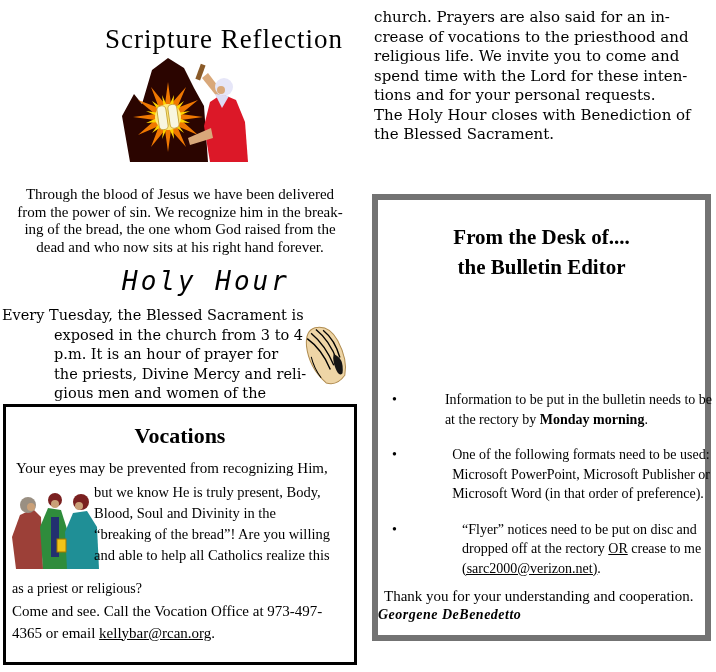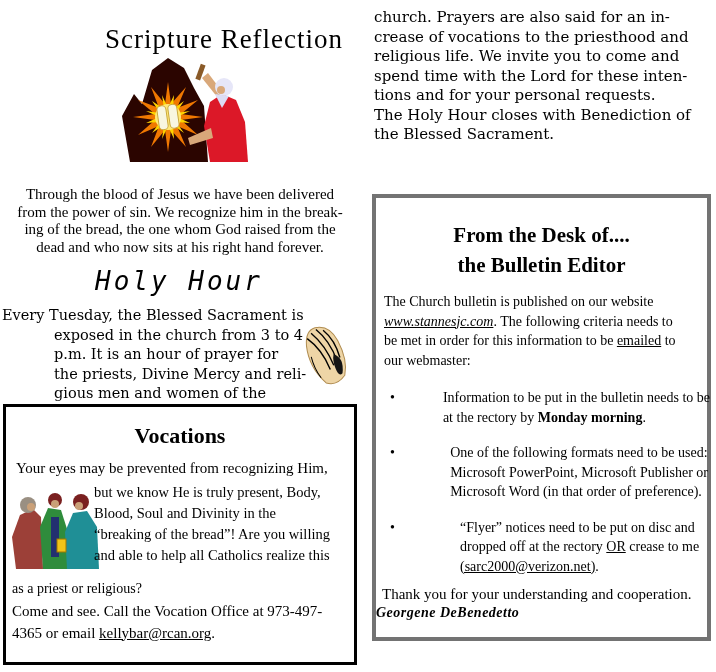--- a/index.html
+++ b/index.html
@@ -8,40 +8,40 @@
   .abs{position:absolute;}
   .pre{white-space:pre;}
   
   #scripture-title{top:24px;left:0;width:360px;text-align:center;
        font-size:27px;letter-spacing:1px;padding-left:44px;}
   #moses{top:54px;left:118px;width:135px;height:110px;}
   #left-par1{top:186px;left:2px;width:356px;text-align:center;
        font-size:15px;line-height:17.5px;}
   #holy-hour{top:266px;left:0;width:358px;text-align:center;
        font-family:"DejaVu Sans Mono",monospace;font-style:italic;
-       font-size:26px;letter-spacing:3px;}
+       font-size:26px;letter-spacing:3px;padding-left:27px;}
   #left-par2{top:306px;left:2px;width:352px;box-sizing:border-box;
        font-family:"DejaVu Serif",serif;font-size:14.5px;line-height:19.5px;
        padding-left:52px;text-indent:-52px;}
   #praying-hands{top:318px;left:298px;width:54px;height:70px;}
   
   #vocations-box{top:404px;left:3px;width:354px;height:261px;
        border:3px solid #000;box-sizing:border-box;}
   #voc-title{position:absolute;top:16px;left:0;width:100%;text-align:center;
        font-size:22px;font-weight:bold;}
   #voc-p1a{position:absolute;top:53px;left:10px;font-size:15px;}
   #emmaus{position:absolute;top:80px;left:4px;width:92px;height:84px;}
   #voc-p1b{position:absolute;top:75px;left:88px;font-size:14.5px;line-height:21px;}
   #voc-p1c{position:absolute;top:174px;left:6px;font-size:14px;}
   #voc-p2{position:absolute;top:194px;left:6px;font-size:15px;line-height:21.5px;}
   
   #right-par{top:8px;left:374px;width:340px;
        font-family:"DejaVu Serif",serif;font-size:15px;line-height:19.5px;}
   #desk-box{top:194px;left:372px;width:339px;height:447px;
-       border:4px solid #737373;box-sizing:border-box;}
+       border:6px solid #737373;box-sizing:border-box;}
   #desk-title{position:absolute;top:22px;left:0;width:100%;text-align:center;
        font-weight:bold;font-size:21px;line-height:30px;}
   #desk-intro{position:absolute;top:94px;left:8px;font-size:14px;line-height:19.5px;}
   #desk-bullets{position:absolute;top:190px;left:8px;width:324px;}
   .bullet{display:flex;margin-bottom:16px;font-size:14px;line-height:19.5px;}
   .bullet .dot{width:28px;padding-left:6px;box-sizing:border-box;}
   .bullet .btext{flex:1;margin-left:48px;}
   #desk-thanks{position:absolute;top:388px;left:6px;font-size:15px;}
   #desk-sig{position:absolute;top:407px;left:0;width:100%;text-align:left;
        font-weight:bold;font-style:italic;font-size:14px;letter-spacing:.5px;}
@@ -134,24 +134,20 @@
 spend time with the Lord for these inten-
 tions and for your personal requests.
 The Holy Hour closes with Benediction of
 the Blessed Sacrament.</div>
 
 <div class="abs" id="desk-box">
   <div id="desk-title">
     <div>From the Desk of....</div>
     <div>the Bulletin Editor</div>
   </div>
-  <div class="pre" id="desk-intro"><span>The Church bulletin is published on our website
-</span><span class="iu">www.stannesjc.com</span><span>. The following criteria needs to
-be met in order for this information to be </span><span class="u">emailed</span><span> to
-our webmaster:</span></div>
 
   <div id="desk-bullets">
     <div class="bullet">
       <span class="dot">•</span>
       <span class="btext pre"><span>Information to be put in the bulletin needs to be
 at the rectory by </span><span class="b">Monday morning</span><span>.</span></span>
     </div>
     <div class="bullet">
       <span class="dot">•</span>
       <span class="btext pre">One of the following formats need to be used:

